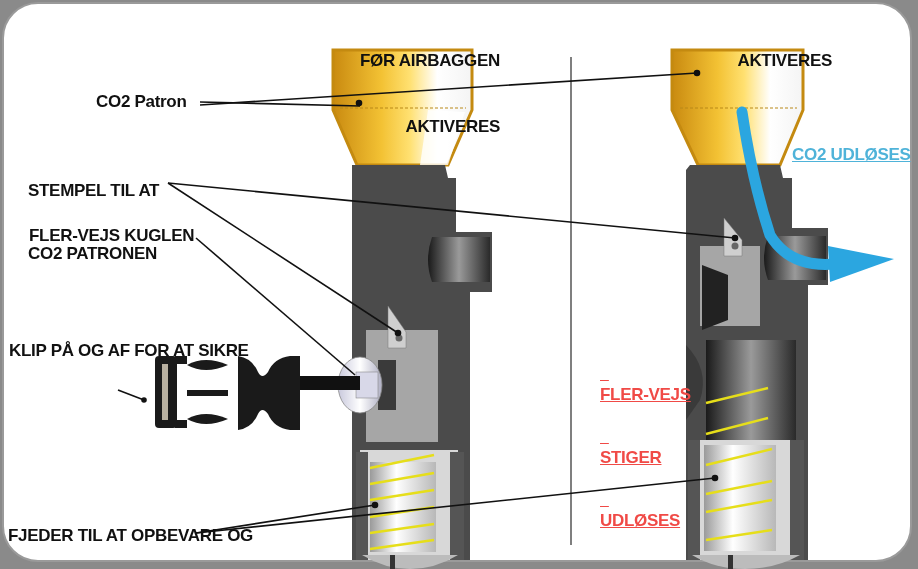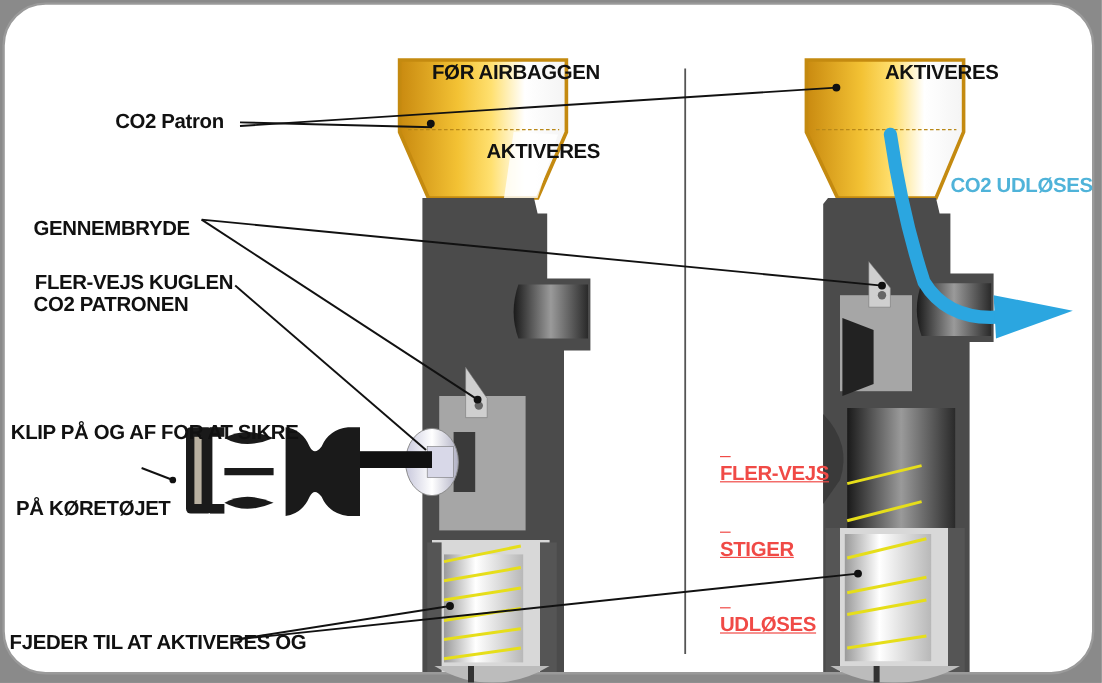--- a/index.html
+++ b/index.html
@@ -8,21 +8,21 @@
     position: absolute; left: 2px; top: 2px; width: 910px; height: 560px;
     background: #ffffff; border: 2px solid #9a9a9a; border-radius: 36px;
     box-sizing: border-box; overflow: hidden;
   }
   svg.diagram { position: absolute; left: 0; top: 0; }
   .lbl {
     position: absolute; font-weight: bold; color: #111; line-height: 21px;
     font-size: 17px; letter-spacing: -0.3px; white-space: pre;
   }
   .title { text-align: right; font-size: 17px; line-height: 22px; }
-  .blue { color: #4fb3d9; }
+  .blue { color: #4fb3d9; text-decoration: underline; }
   .red { color: #f04a46; }
 </style>
 </head>
 <body>
 
 <div class="frame"></div>
 
 <svg class="diagram" width="918" height="569" viewBox="0 0 918 569">
   <defs>
     <linearGradient id="gold" x1="0" x2="1" y1="0" y2="0">
@@ -160,33 +160,32 @@
   <div>FØR AIRBAGGEN</div>
   <div>AKTIVERES</div>
 </div>
 <div class="lbl title" style="left:652px; top:6px; width:180px;">
   <div>AKTIVERES</div>
 </div>
 
 <div class="lbl" style="left:96px; top:91px;">CO2 Patron</div>
 
 <div class="lbl" style="left:28px; top:138px;">
-  <div>GENNEMBRYDE</div>
+  <div>STEMPEL TIL AT</div>
   <div>CO2 PATRONEN</div>
 </div>
 
 <div class="lbl" style="left:29px; top:225px;">FLER-VEJS KUGLEN</div>
 
-<div class="lbl" style="left:9px; top:308px;">
+<div class="lbl" style="left:9px; top:298px;">
   <div>KLIP PÅ OG AF FOR AT SIKRE</div>
-  <div> PÅ KØRETØJET</div>
 </div>
 
 <div class="lbl" style="left:8px; top:483px;">
-  <div>FJEDER TIL AT AKTIVERES OG</div>
+  <div>FJEDER TIL AT OPBEVARE OG</div>
   
 </div>
 
 <div class="lbl blue" style="left:792px; top:144px;">CO2 UDLØSES</div>
 
 <div class="lbl red" style="left:600px; top:342px;text-decoration:underline;">
   <div>FLER-VEJS</div>
   <div>STIGER</div>
   <div>UDLØSES</div>
 </div>

